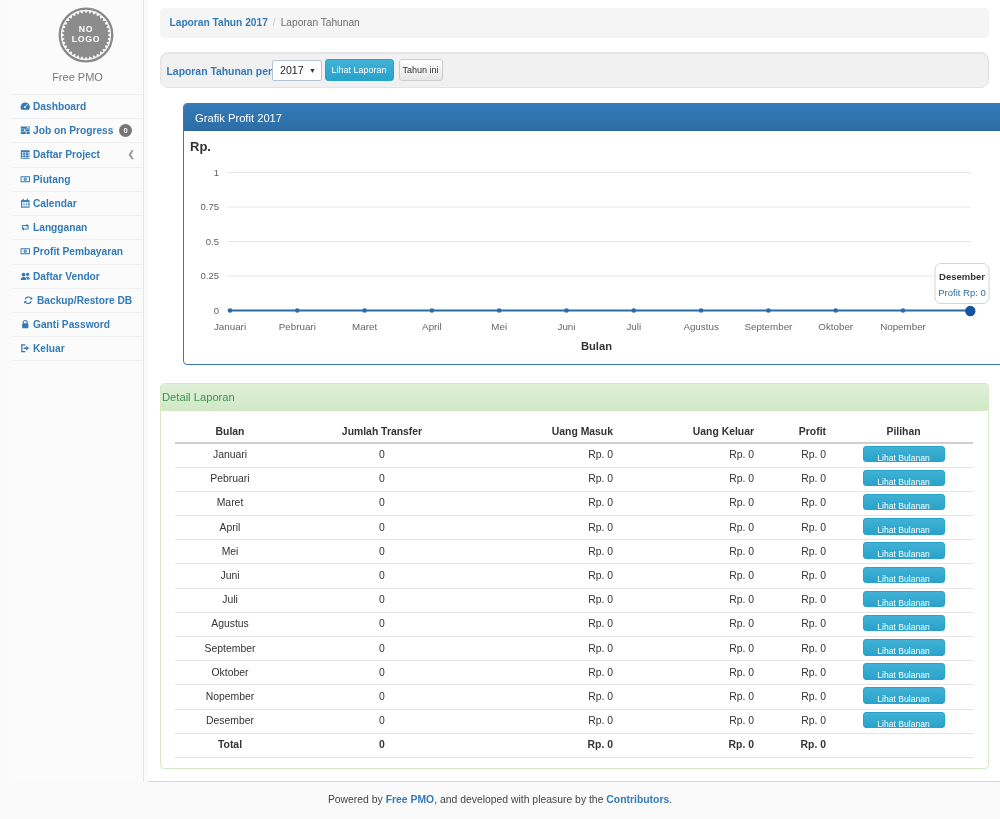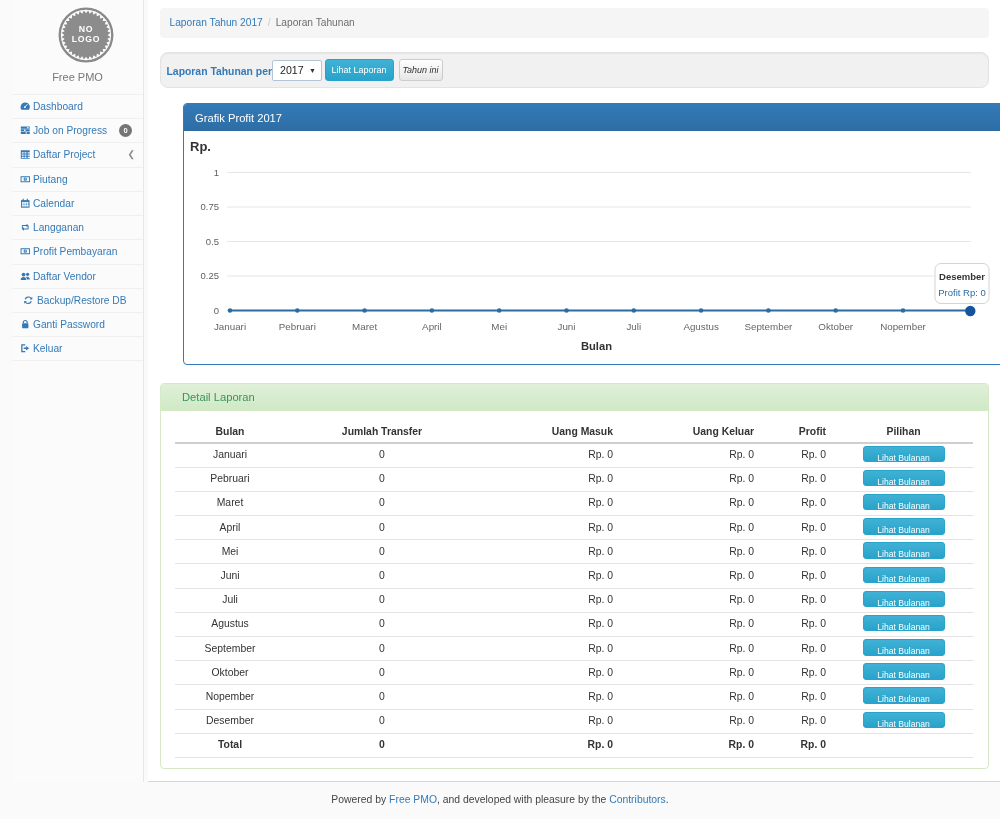--- a/index.html
+++ b/index.html
@@ -1,17 +1,17 @@
 <!DOCTYPE html>
 <html><head>
 <meta charset="utf-8">
 <style>
 * { margin:0; padding:0; box-sizing:border-box; }
 html,body { width:1000px; height:819px; font-family:"Liberation Sans", sans-serif; background:#fafafa; position:relative; overflow:hidden; }
-a { text-decoration:none; }
+a { text-decoration:none;font-weight:bold; }
 
 
 .sidebar { position:absolute; left:12px; top:0; width:132px; height:782px; background:#fbfbfb; border-right:1px solid #e7e7e7; }
 .logo-wrap { height:94px; padding-top:5.5px; text-align:center; }
 .logo-wrap svg { display:block; margin:0 auto; }
 .brand { font-size:11px; color:#777; margin-top:7px; }
 ul.menu { list-style:none; border-top:1px solid #f0f0f0; }
 ul.menu li { height:24.23px; border-bottom:1px solid #f0f0f0; position:relative; }
 ul.menu li a { color:#337ab7; font-size:10.2px; display:block; line-height:23px; padding-left:21px; }
 ul.menu li svg.ic { position:absolute; left:8px; top:6px; }
@@ -22,28 +22,28 @@
 .content { position:absolute; left:148px; top:0; width:852px; height:782px; background:#fff; border-bottom:1px solid #d2d6de; }
 .breadcrumb { position:absolute; left:12px; top:8px; width:829px; height:30px; background:#f5f5f5; border-radius:4px; font-size:10.2px; line-height:30px; padding-left:9.5px; color:#6e6e6e; }
 .breadcrumb a { color:#337ab7; }
 .breadcrumb .sep { color:#ccc; padding:0 5px; }
 .well { position:absolute; left:12px; top:52px; width:829px; height:36px; background:#f1f1f1; border:1px solid #e3e3e3; border-radius:8px; box-shadow:inset 0 1px 1px rgba(0,0,0,.05); }
 .well .lbl { position:absolute; left:5.5px; top:12.5px; font-size:10.4px; font-weight:bold; color:#337ab7; }
 .sel { position:absolute; left:111px; top:7px; width:50px; height:21px; background:#fff; border:1px solid #b3c4d6; border-radius:2px; font-size:10.6px; color:#222; line-height:19px; padding-left:7px; }
 .sel .car { position:absolute; right:5px; top:0px; font-size:7px; color:#333; }
 .btn-info { background:linear-gradient(to bottom,#41b1d5 0,#28a3cb 100%); border:1px solid #28a4c9; color:#fff; border-radius:3px; display:inline-block; text-align:center; }
 .btn-blue1 { position:absolute; left:163.5px; top:5.5px; width:69px; height:22px; font-size:9px; line-height:20px; }
-.btn-def { position:absolute; left:237.5px; top:5.5px; width:44px; height:22px; background:linear-gradient(to bottom,#fff 0,#e6e6e6 100%); border:1px solid #ccc; color:#333; border-radius:3px; font-size:9px; line-height:20px; text-align:center;font-style:italic; }
+.btn-def { position:absolute; left:237.5px; top:5.5px; width:44px; height:22px; background:linear-gradient(to bottom,#fff 0,#e6e6e6 100%); border:1px solid #ccc; color:#333; border-radius:3px; font-size:9px; line-height:20px; text-align:center; }
 
 
 .panel { position:absolute; left:12px; width:829px; border-radius:4px; background:#fff; }
 .panel-primary { top:103px; height:262px; border:1px solid #337ab7;margin-left:23px; }
 .panel-primary .hd { height:27px; background:linear-gradient(to bottom,#337ab7 0,#2e6da4 100%); border-radius:3px 3px 0 0; color:#fff; font-size:11.2px; line-height:28px; padding-left:11px; }
 .panel-success { top:383px; height:386px; border:1px solid #d6e9c6; }
-.panel-success .hd { height:27px; background:linear-gradient(to bottom,#dff0d8 0,#d0e9c6 100%); border-radius:3px 3px 0 0; color:#3d9355; font-size:11.2px; line-height:27px; padding-left:21px; border-bottom:1px solid #d6e9c6; }
+.panel-success .hd { height:27px; background:linear-gradient(to bottom,#dff0d8 0,#d0e9c6 100%); border-radius:3px 3px 0 0; color:#3d9355; font-size:11.2px; line-height:27px; padding-left:1px; border-bottom:1px solid #d6e9c6; }
 
 
 table.rpt { border-collapse:collapse; table-layout:fixed; width:798px; margin:10px 0 0 14px; font-size:10.4px; color:#333; }
 table.rpt th { font-weight:bold; border-bottom:2px solid #cfcfcf; height:22px; line-height:20px; padding:0 8px; }
 table.rpt td { border-top:1px solid #e3e3e3; height:24.2px; line-height:14px; padding:0 8px; }
 table.rpt td.c, table.rpt th.c { text-align:center; }
 table.rpt td.r, table.rpt th.r { text-align:right; }
 table.rpt tr.total td { font-weight:bold; border-bottom:1px solid #e3e3e3; }
 .btn-xs { padding:4px; width:82px; height:16.5px; font-size:8.6px; line-height:15px; }
 

